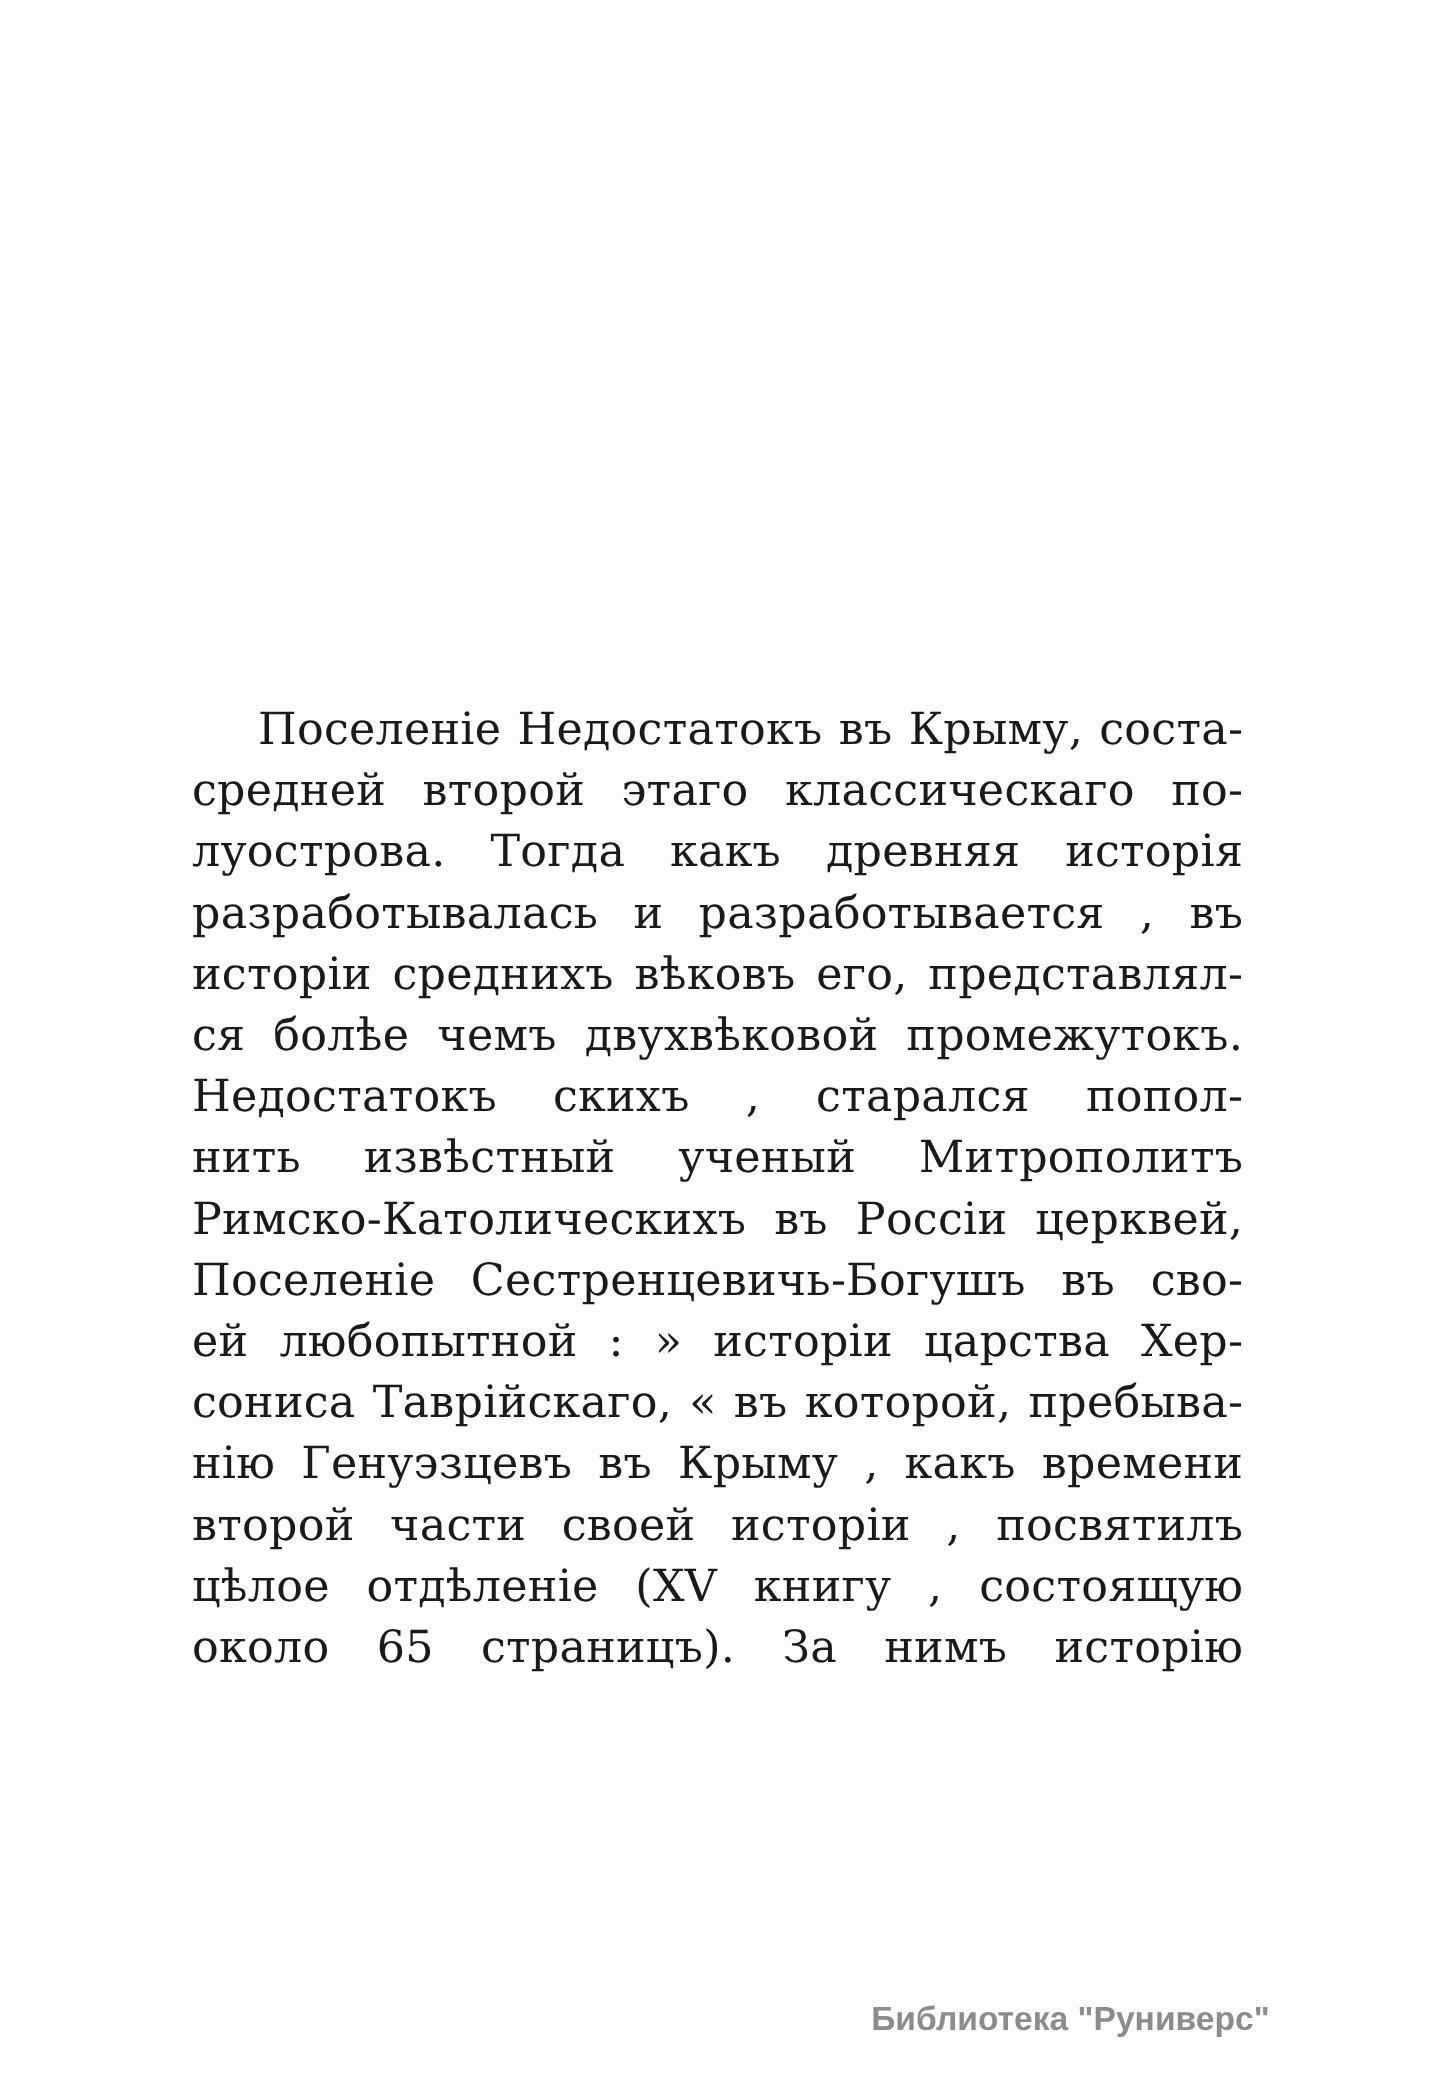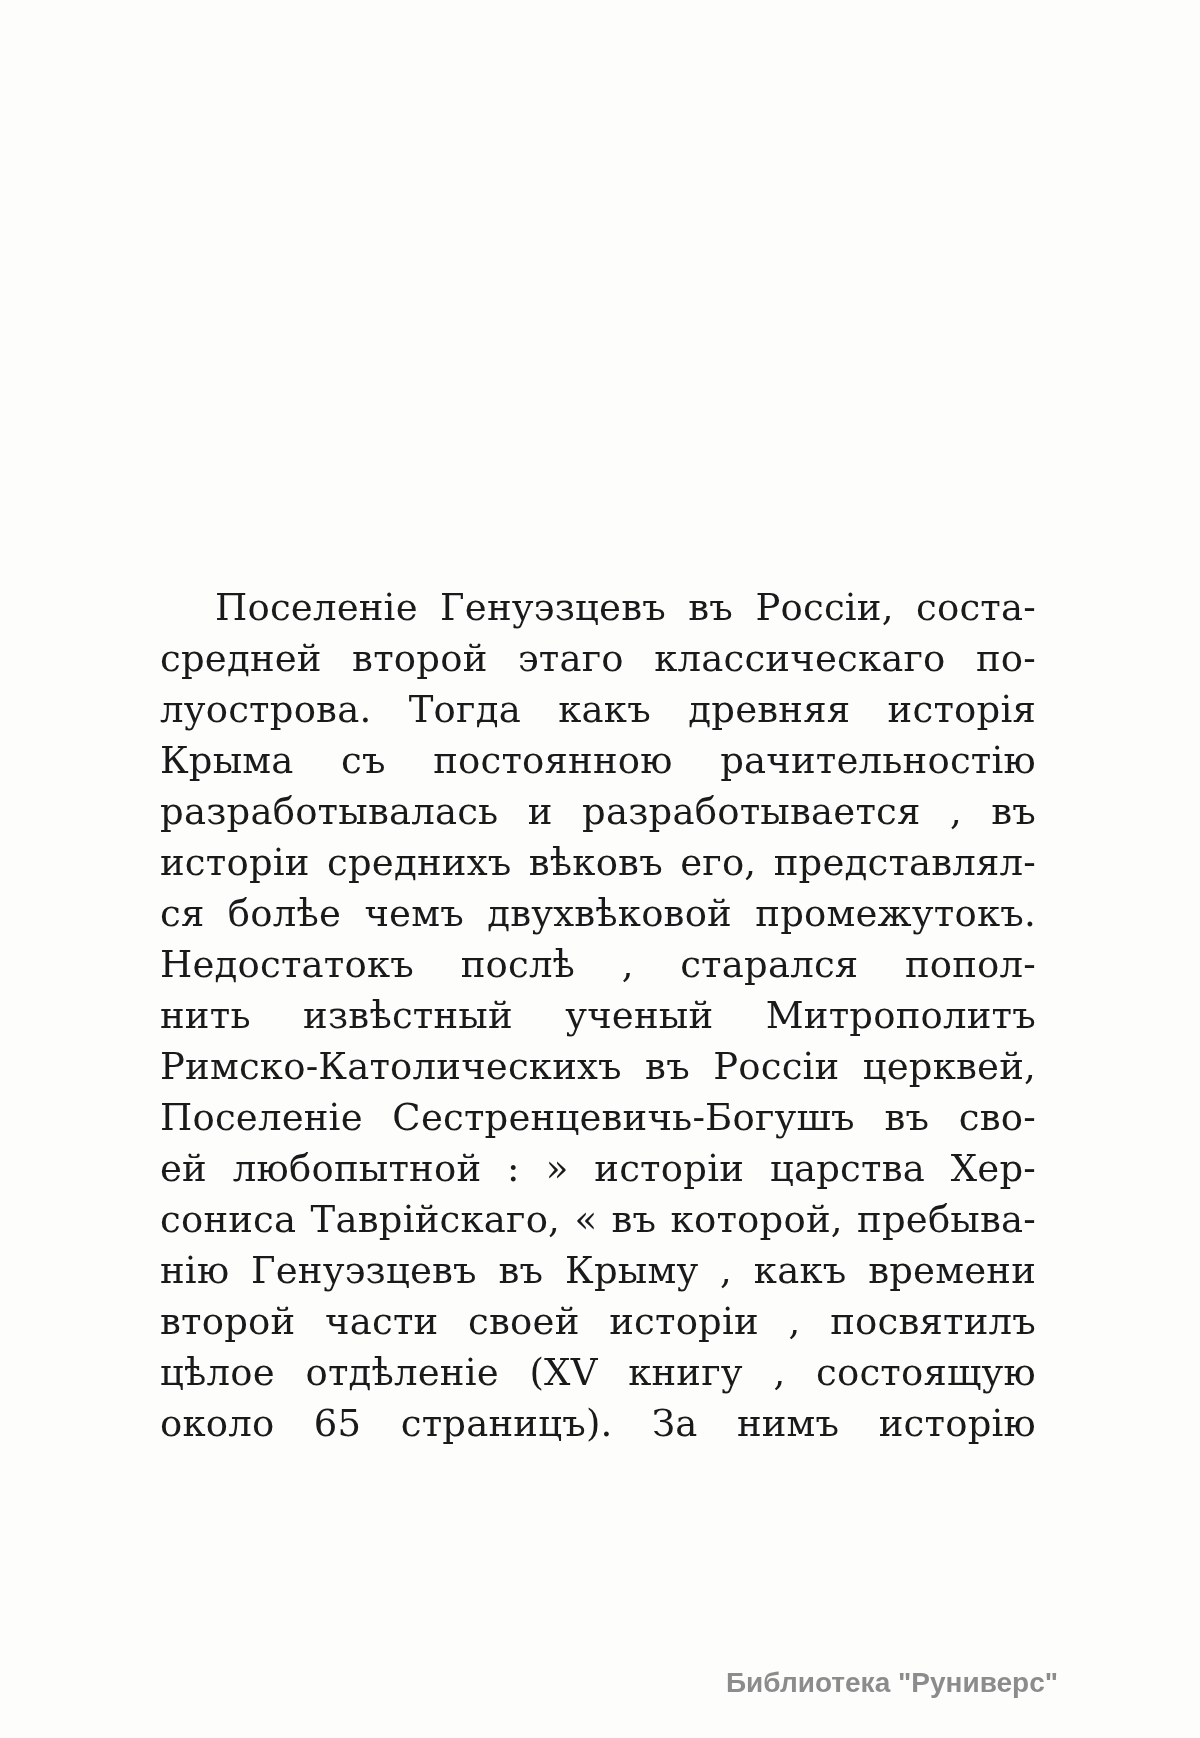--- a/index.html
+++ b/index.html
@@ -50,28 +50,27 @@
     line-height: 34px;
     white-space: nowrap;
   }
 </style>
 </head>
 <body style="background: rgb(253, 253, 252);">
 
 <div class="page">
 
   <div class="text-block" style="color: rgb(26, 26, 26);">
-    <div class="line first">Поселеніе Генуэзцевъ въ Россіи, соста-</div>
+    <div class="line first">Поселеніе Недостатокъ въ Крыму, соста-</div>
     <div class="line">средней второй этаго классическаго по-</div>
     <div class="line">луострова. Тогда какъ древняя исторія</div>
-    <div class="line">Крыма съ постоянною рачительностію</div>
     <div class="line">разработывалась и разработывается , въ</div>
     <div class="line">исторіи среднихъ вѣковъ его, представлял-</div>
     <div class="line">ся болѣе чемъ двухвѣковой промежутокъ.</div>
-    <div class="line">Недостатокъ послѣ , старался попол-</div>
+    <div class="line">Недостатокъ скихъ , старался попол-</div>
     <div class="line">нить извѣстный ученый Митрополитъ</div>
     <div class="line">Римско-Католическихъ въ Россіи церквей,</div>
     <div class="line">Поселеніе Сестренцевичь-Богушъ въ сво-</div>
     <div class="line">ей любопытной : » исторіи царства Хер-</div>
     <div class="line">сониса Таврійскаго, « въ которой, пребыва-</div>
     <div class="line">нію Генуэзцевъ въ Крыму , какъ времени</div>
     <div class="line">второй части своей исторіи , посвятилъ</div>
     <div class="line">цѣлое отдѣленіе (XV книгу , состоящую</div>
     <div class="line">около 65 страницъ). За нимъ исторію</div>
   </div>

